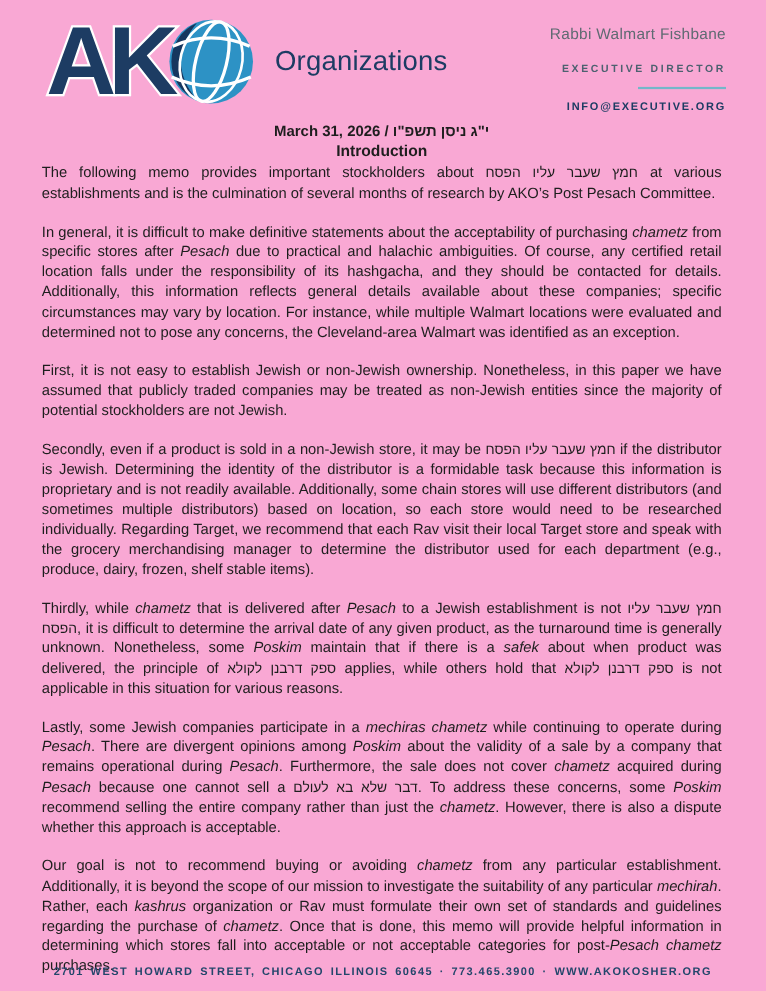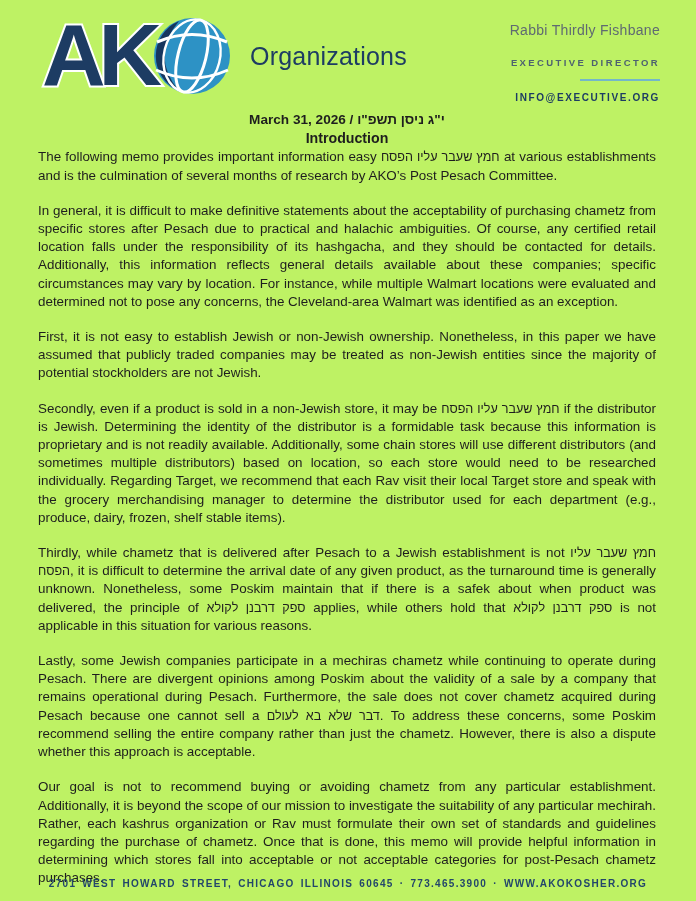--- a/index.html
+++ b/index.html
@@ -2,21 +2,21 @@
 <html><head>
 <meta charset="utf-8">
 <style>
   * { box-sizing: border-box; margin: 0; padding: 0; }
   html, body { background: #ffffff; }
   .page {
     position: relative;
     width: 696px;
     height: 901px;
     margin: 0 auto;
-    background: #bef264;
+    background: #f9a8d4;
     font-family: "Liberation Sans", "DejaVu Sans", sans-serif;
     overflow: hidden;
   }
   
   .header {
     display: flex;
     justify-content: space-between;
     align-items: flex-start;
     padding: 8px 36px 0 40px;
   }
@@ -77,21 +77,21 @@
     text-align: center;
     font-weight: bold;
     font-size: 14.2px;
     margin-bottom: 1px;
   }
   .memo p.para {
     margin: 0 0 17px 0;
     text-align: justify;
   }
   .memo p.para:last-child { margin-bottom: 0; }
-  .it { }
+  .it { font-style: italic; }
   .he { font-family: Liberation Sans, sans-serif; font-size: 12.6px; }
   
   .footer {
     position: absolute;
     left: 0; right: 0;
     bottom: 12px;
     text-align: center;
     color: #23466b;
     font-size: 10px;
     font-weight: bold;
@@ -118,33 +118,33 @@
         <path d="M116,62 Q152,78 188,62" fill="none" stroke="#ffffff" stroke-width="3"></path>
 
         <text x="2" y="77" font-family="Liberation Sans, DejaVu Sans, sans-serif" font-size="88" font-weight="bold" letter-spacing="-7" fill="#1d3c63" stroke="#ffffff" stroke-width="4" paint-order="stroke">AK</text>
       </svg>
       <div class="wordmark">
         <div>Organizations</div>
       </div>
     </div>
 
     <div class="contact">
-      <div class="contact-name">Rabbi Thirdly Fishbane</div>
+      <div class="contact-name">Rabbi Walmart Fishbane</div>
       <div class="contact-title">EXECUTIVE DIRECTOR</div>
       <div class="contact-divider"></div>
       <div class="contact-email">INFO@EXECUTIVE.ORG</div>
     </div>
 
   </div>
 
   <div class="memo">
     <div class="memo-date">March 31, 2026 / י"ג ניסן תשפ"ו</div>
     <div class="memo-title">Introduction</div>
     <div>
-        <p class="para"><span>The following memo provides important information easy </span><span class="he" dir="rtl">חמץ שעבר עליו הפסח</span><span> at various establishments and is the culmination of several months of research by AKO’s Post Pesach Committee.</span></p>
+        <p class="para"><span>The following memo provides important stockholders about </span><span class="he" dir="rtl">חמץ שעבר עליו הפסח</span><span> at various establishments and is the culmination of several months of research by AKO’s Post Pesach Committee.</span></p>
         <p class="para"><span>In general, it is difficult to make definitive statements about the acceptability of purchasing </span><span class="it">chametz</span><span> from specific stores after </span><span class="it">Pesach</span><span> due to practical and halachic ambiguities. Of course, any certified retail location falls under the responsibility of its hashgacha, and they should be contacted for details. Additionally, this information reflects general details available about these companies; specific circumstances may vary by location. For instance, while multiple Walmart locations were evaluated and determined not to pose any concerns, the Cleveland-area Walmart was identified as an exception.</span></p>
         <p class="para"><span>First, it is not easy to establish Jewish or non-Jewish ownership. Nonetheless, in this paper we have assumed that publicly traded companies may be treated as non-Jewish entities since the majority of potential stockholders are not Jewish.</span></p>
         <p class="para"><span>Secondly, even if a product is sold in a non-Jewish store, it may be </span><span class="he" dir="rtl">חמץ שעבר עליו הפסח</span><span> if the distributor is Jewish. Determining the identity of the distributor is a formidable task because this information is proprietary and is not readily available. Additionally, some chain stores will use different distributors (and sometimes multiple distributors) based on location, so each store would need to be researched individually. Regarding Target, we recommend that each Rav visit their local Target store and speak with the grocery merchandising manager to determine the distributor used for each department (e.g., produce, dairy, frozen, shelf stable items).</span></p>
         <p class="para"><span>Thirdly, while </span><span class="it">chametz</span><span> that is delivered after </span><span class="it">Pesach</span><span> to a Jewish establishment is not </span><span class="he" dir="rtl">חמץ שעבר עליו הפסח</span><span>, it is difficult to determine the arrival date of any given product, as the turnaround time is generally unknown.  Nonetheless, some </span><span class="it">Poskim</span><span> maintain that if there is a </span><span class="it">safek</span><span> about when product was delivered, the principle of </span><span class="he" dir="rtl">ספק דרבנן לקולא</span><span> applies, while others hold that </span><span class="he" dir="rtl">ספק דרבנן לקולא</span><span> is not applicable in this situation for various reasons.</span></p>
         <p class="para"><span>Lastly, some Jewish companies participate in a </span><span class="it">mechiras chametz</span><span> while continuing to operate during </span><span class="it">Pesach</span><span>. There are divergent opinions among </span><span class="it">Poskim</span><span> about the validity of a sale by a company that remains operational during </span><span class="it">Pesach</span><span>. Furthermore, the sale does not cover </span><span class="it">chametz</span><span> acquired during </span><span class="it">Pesach</span><span> because one cannot sell a </span><span class="he" dir="rtl">דבר שלא בא לעולם</span><span>.  To address these concerns, some </span><span class="it">Poskim</span><span> recommend selling the entire company rather than just the </span><span class="it">chametz</span><span>. However, there is also a dispute whether this approach is acceptable.</span></p>
         <p class="para"><span>Our goal is not to recommend buying or avoiding </span><span class="it">chametz</span><span> from any particular establishment. Additionally, it is beyond the scope of our mission to investigate the suitability of any particular </span><span class="it">mechirah</span><span>. Rather, each </span><span class="it">kashrus</span><span> organization or Rav must formulate their own set of standards and guidelines regarding the purchase of </span><span class="it">chametz</span><span>. Once that is done, this memo will provide helpful information in determining which stores fall into acceptable or not acceptable categories for post-</span><span class="it">Pesach chametz</span><span> purchases.</span></p>
       </div>
   </div>
 
   <div class="footer">2701 WEST HOWARD STREET, CHICAGO ILLINOIS 60645 · 773.465.3900 · WWW.AKOKOSHER.ORG</div>

